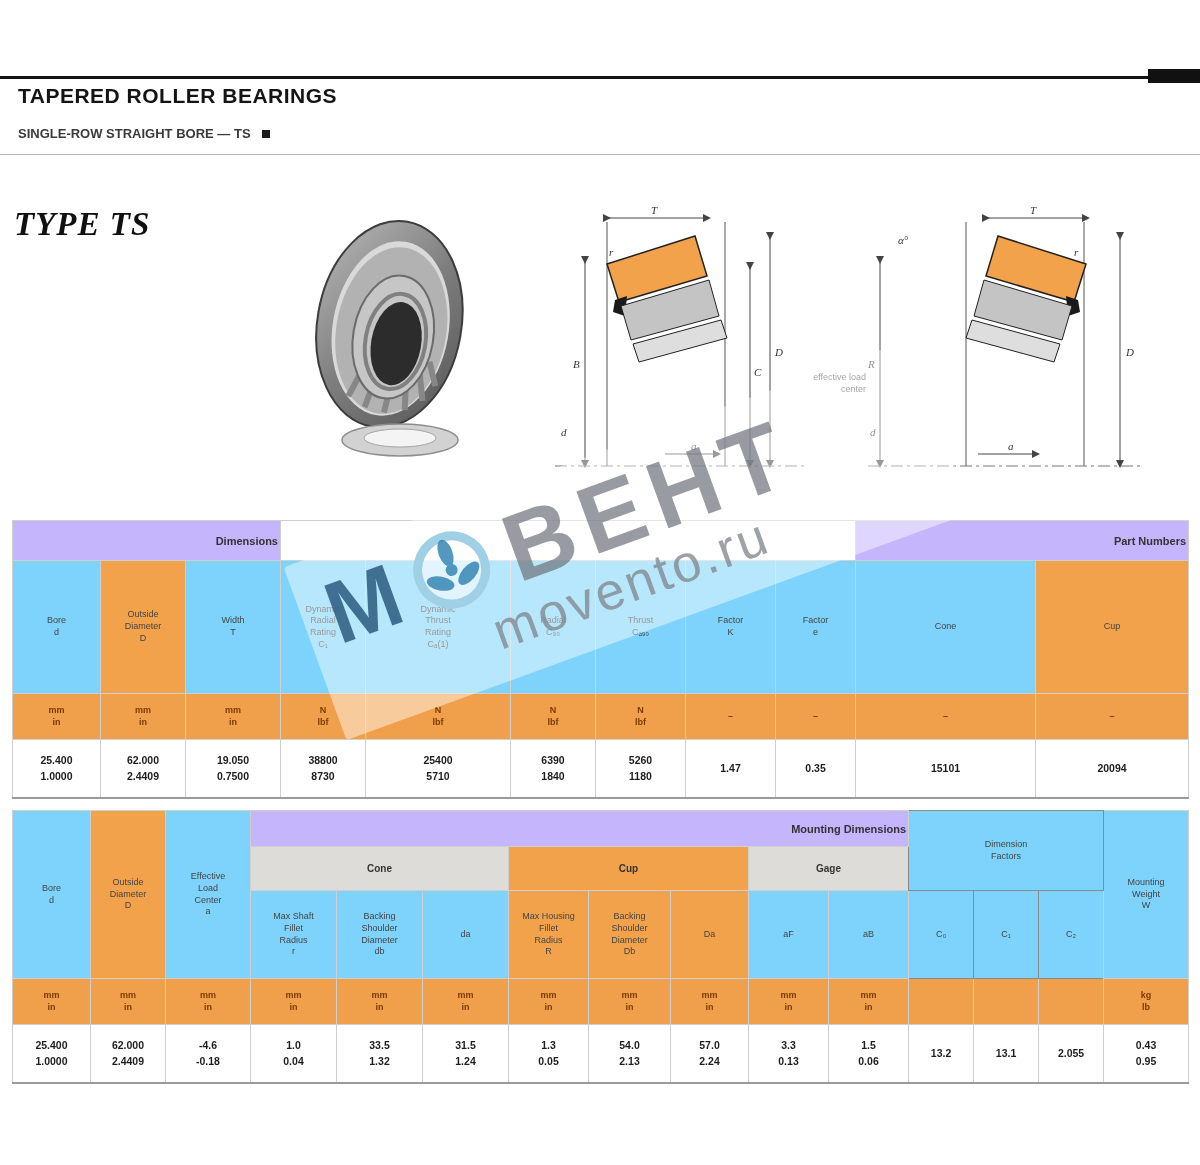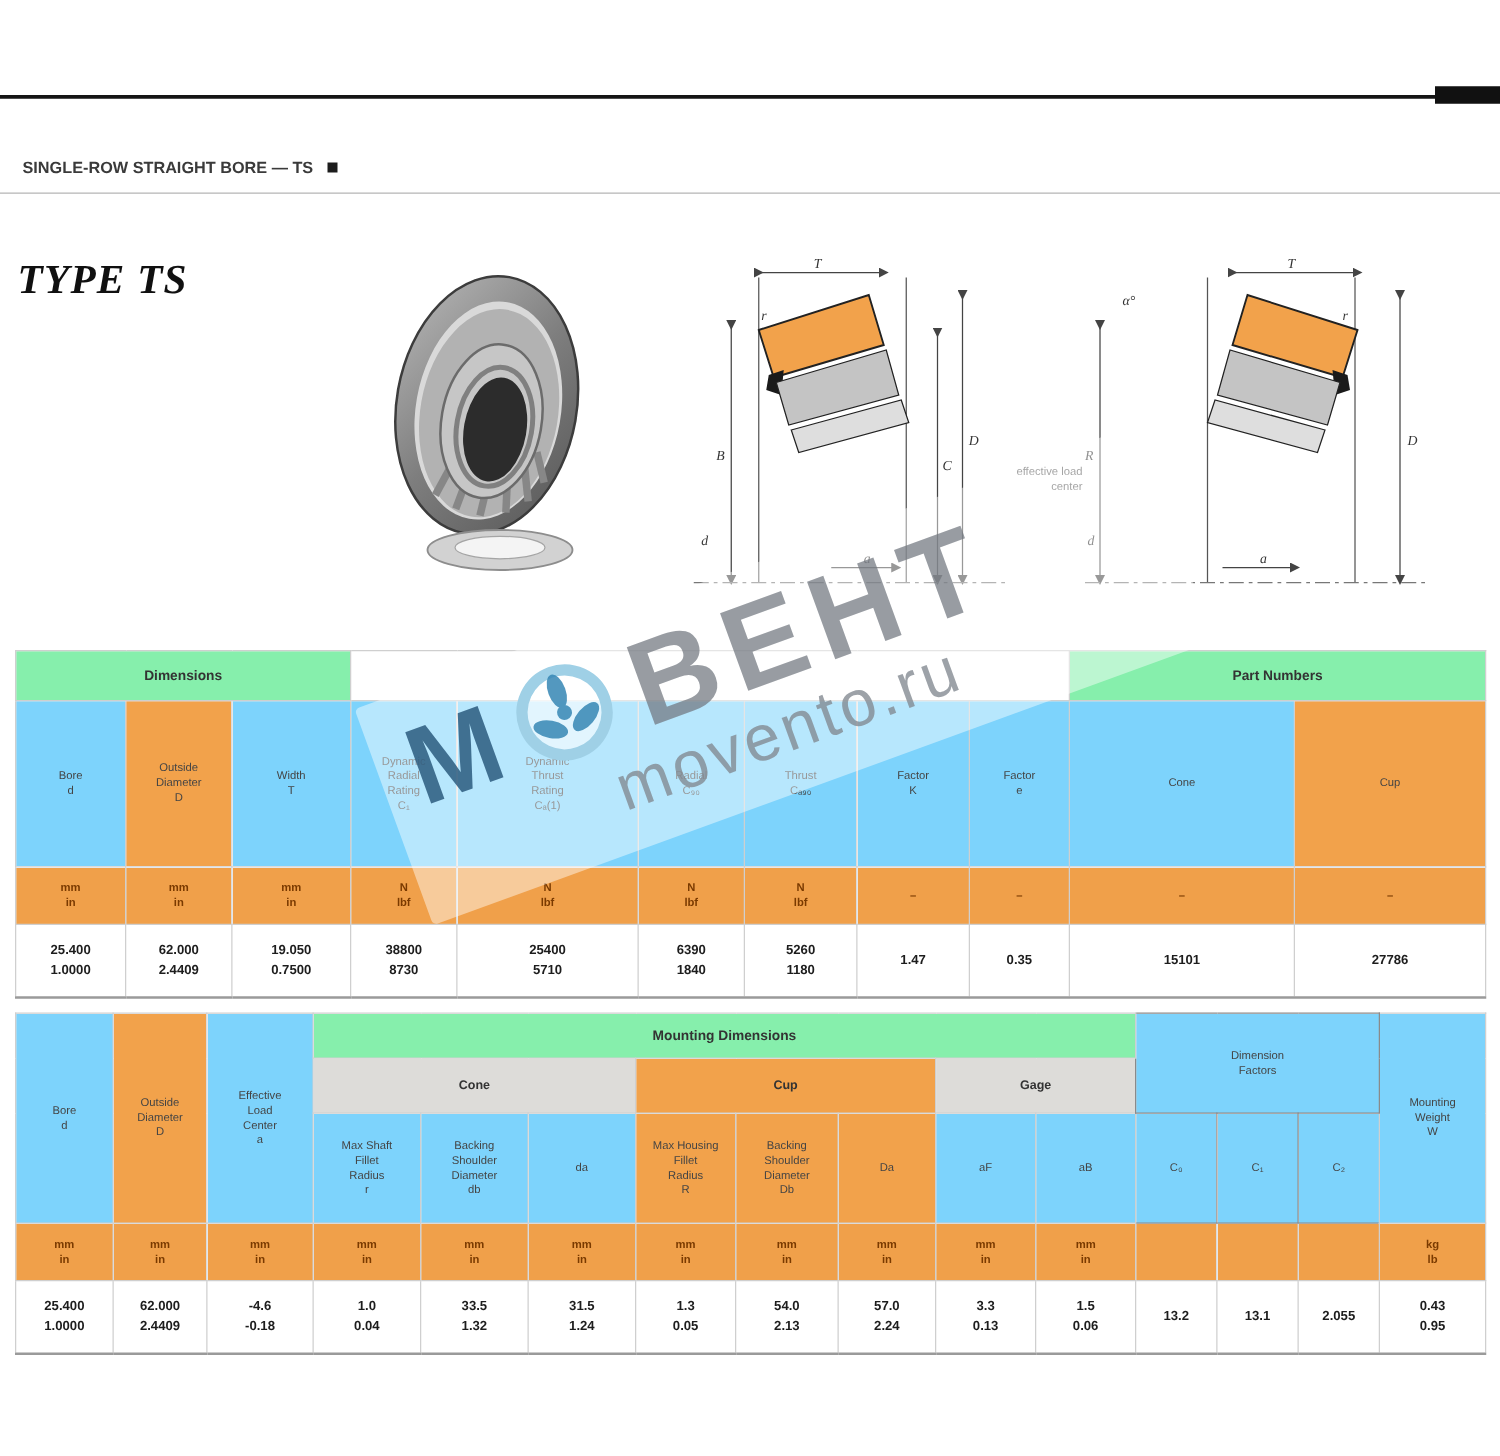--- a/index.html
+++ b/index.html
@@ -34,21 +34,21 @@
   .wm-brand{font-size:96px;font-weight:bold;color:rgba(112,118,126,0.72);
             letter-spacing:10px;line-height:1;}
   .wm-site{font-size:52px;color:rgba(130,136,143,0.78);letter-spacing:3px;
            margin:-6px 0 0 150px;}
 
   
   table.tbl{position:absolute;left:12px;width:1176px;border-collapse:collapse;
             table-layout:fixed;z-index:3;}
   #table1{top:520px;} #table2{top:810px;}
   .tbl td{border:1px solid #cfcfcf;padding:1px 2px;overflow:hidden;}
-  .gh{background:#86efac;font-size:11px;font-weight:bold;color:#333;text-align:center;}
+  .gh{background:#c4b5fd;font-size:11px;font-weight:bold;color:#333;text-align:right;}
   .gh2{background:#dddcd9;font-size:10px;font-weight:bold;color:#333;text-align:center;}
   .blankh{background:#fff;}
   .colh{background:#7dd3fc;font-size:9px;color:#444;text-align:center;vertical-align:middle;
         white-space:pre-line;line-height:1.3;}
   .orange{background:#f2a24b !important;}
   tr.unitsrow td{background:#f0a04a;color:#7a3a00;font-size:9px;font-weight:bold;
                  text-align:center;white-space:pre-line;line-height:1.3;}
   tr.datarow td{background:#fff;font-size:10.5px;font-weight:bold;color:#1d1d1d;
                 text-align:center;white-space:pre-line;line-height:1.55;
                 border-bottom:2px solid #9a9a9a;}
@@ -57,20 +57,21 @@
   tr.t2-ga{height:36px;} tr.t2-gb{height:44px;} tr.t2-leaf{height:88px;}
   tr.unitsrow{height:46px;} tr.datarow{height:58px;}
 </style>
 </head>
 <body>
 
 <div class="page">
 
   <div class="top-rule"></div>
   <div class="top-tab"></div>
+  <div class="hdr-title">TAPERED ROLLER BEARINGS</div>
   <div class="hdr-sub">
     <span>SINGLE-ROW STRAIGHT BORE — TS</span>
     <span class="sq"></span>
   </div>
   <div class="hdr-div"></div>
 
   <div class="type-label">TYPE TS</div>
 
   <div class="photo">
     <svg width="175" height="258" viewBox="0 0 175 258">
@@ -263,21 +264,21 @@
 8730</td>
       <td>25400
 5710</td>
       <td>6390
 1840</td>
       <td>5260
 1180</td>
       <td>1.47</td>
       <td>0.35</td>
       <td>15101</td>
-      <td>27786</td>
+      <td>20094</td>
     </tr>
   </tbody>
     </table>
 
   <table class="tbl" id="table2">
     <colgroup>
       <col style="width:78px">
         <col style="width:75px">
         <col style="width:85px">
       <col style="width:86px">

